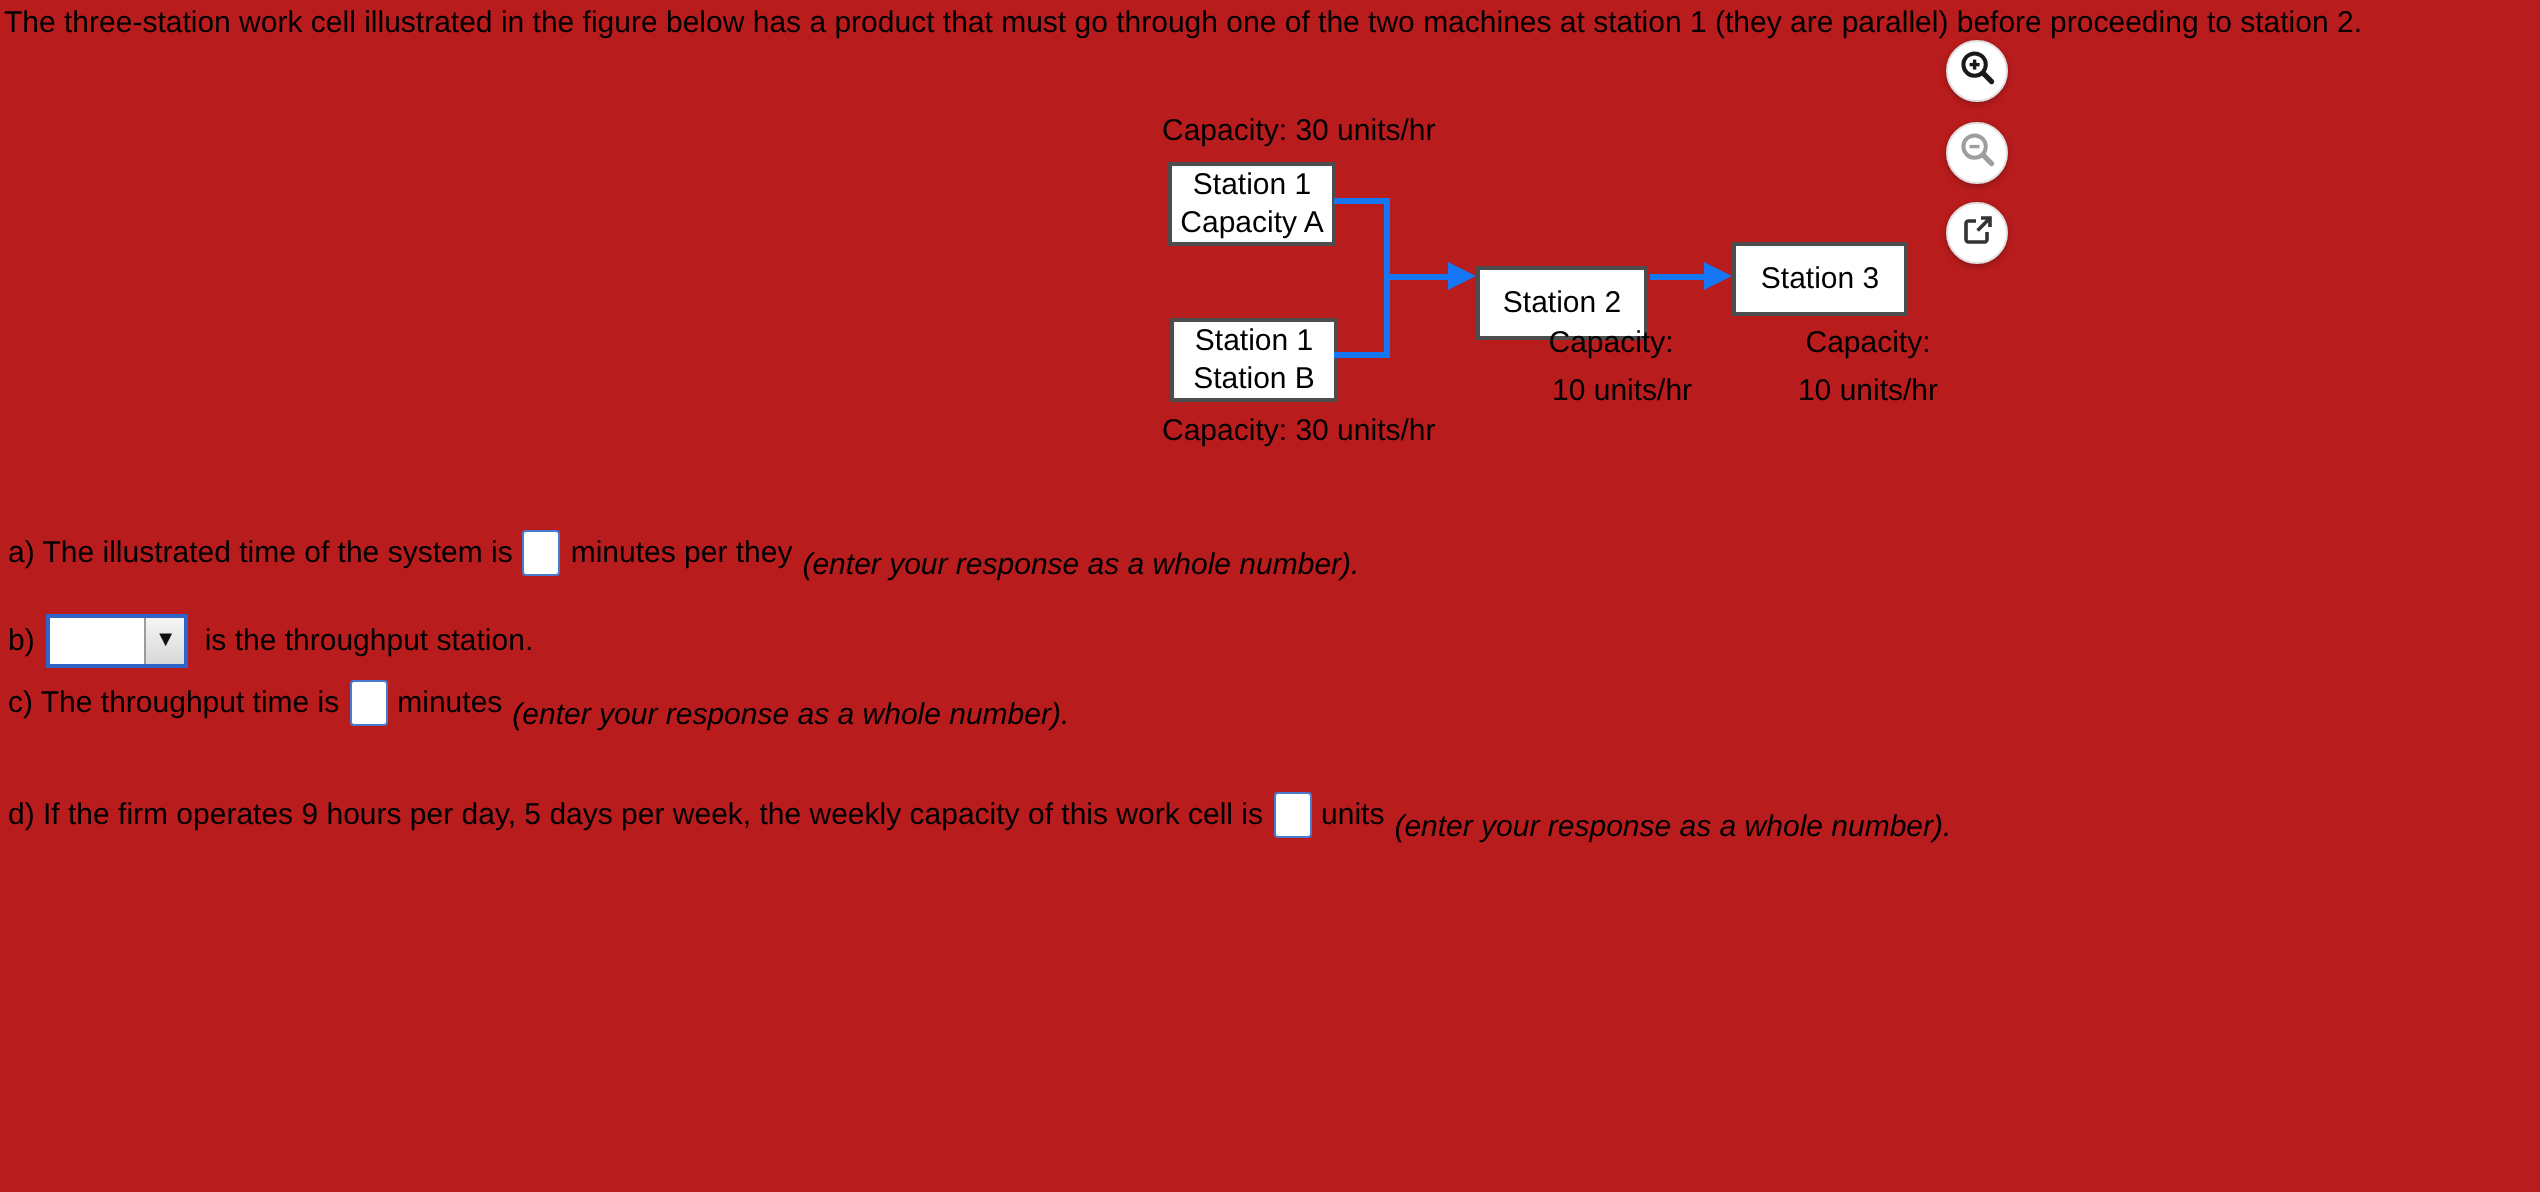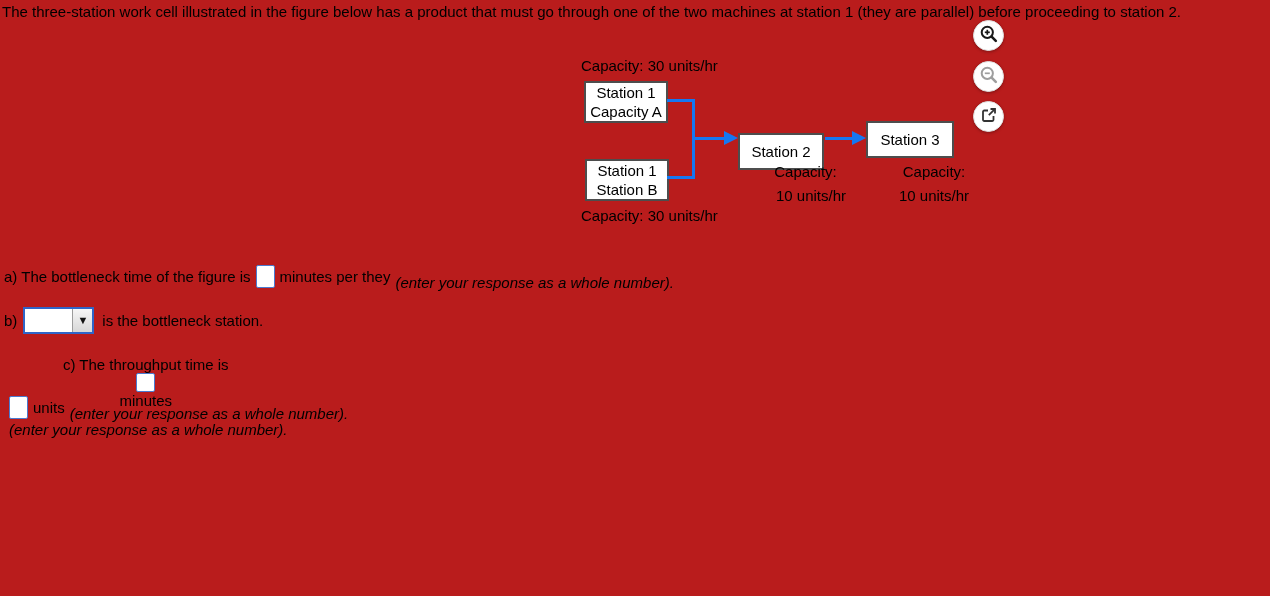--- a/index.html
+++ b/index.html
@@ -76,21 +76,21 @@
   .ctrl-open { top: 101px; }
 
   
   .qrow {
     position: absolute; left: 4px;
     display: flex; align-items: center;
     white-space: nowrap;
   }
   .row-a { top: 264px; height: 24px; }
   .row-b { top: 306px; height: 28px; }
-  .row-c { top: 356px; height: 24px; flex-direction: column; }
+  .row-c { top: 339px; height: 24px; }
   .row-d { top: 395px; height: 25px; }
   .hint { font-style: italic; margin-left: 5px; margin-top: 12px; }
   .ansbox {
     width: 19px; height: 23px;
     border: 1.5px solid var(--input-border);
     border-radius: 2px;
     background: #fff;
     margin: 0 5px;
     padding: 0;
     font: inherit;
@@ -180,41 +180,42 @@
         <svg width="20" height="20" viewBox="0 0 20 20">
           <path d="M9 5.5 H5.2 A1.2 1.2 0 0 0 4 6.7 V14.8 A1.2 1.2 0 0 0 5.2 16 H13.3 A1.2 1.2 0 0 0 14.5 14.8 V11" fill="none" stroke="#333" stroke-width="1.8"></path>
           <path d="M11.5 4 H16 V8.5" fill="none" stroke="#333" stroke-width="1.8"></path>
           <line x1="15.8" y1="4.2" x2="9.8" y2="10.2" stroke="#333" stroke-width="1.8"></line>
         </svg>
       </span>
     </button>
   </div>
 
   <div class="qrow row-a">
-    <span>a) The bottleneck time of the figure is</span>
+    <span>a) The illustrated time of the system is</span>
     <input class="ansbox" value="" style="">
     <span>minutes per they</span>
     <span class="hint">(enter your response as a whole number).</span>
   </div>
 
   <div class="qrow row-b">
     <span>b)</span>
     <div class="dropdown">
       <span class="dd-value"></span>
       <span class="dd-btn">▼</span>
     </div>
-    <span>is the bottleneck station.</span>
+    <span>is the throughput station.</span>
   </div>
 
   <div class="qrow row-c">
     <span>c) The throughput time is</span>
     <input class="ansbox" value="" style="">
     <span>minutes</span>
     <span class="hint">(enter your response as a whole number).</span>
   </div>
 
   <div class="qrow row-d">
+    <span>d) If the firm operates 9 hours per day, 5 days per week, the weekly capacity of this work cell is</span>
     <input class="ansbox" value="" style="">
     <span>units</span>
     <span class="hint">(enter your response as a whole number).</span>
   </div>
 
 </div>
 
 </body></html>

